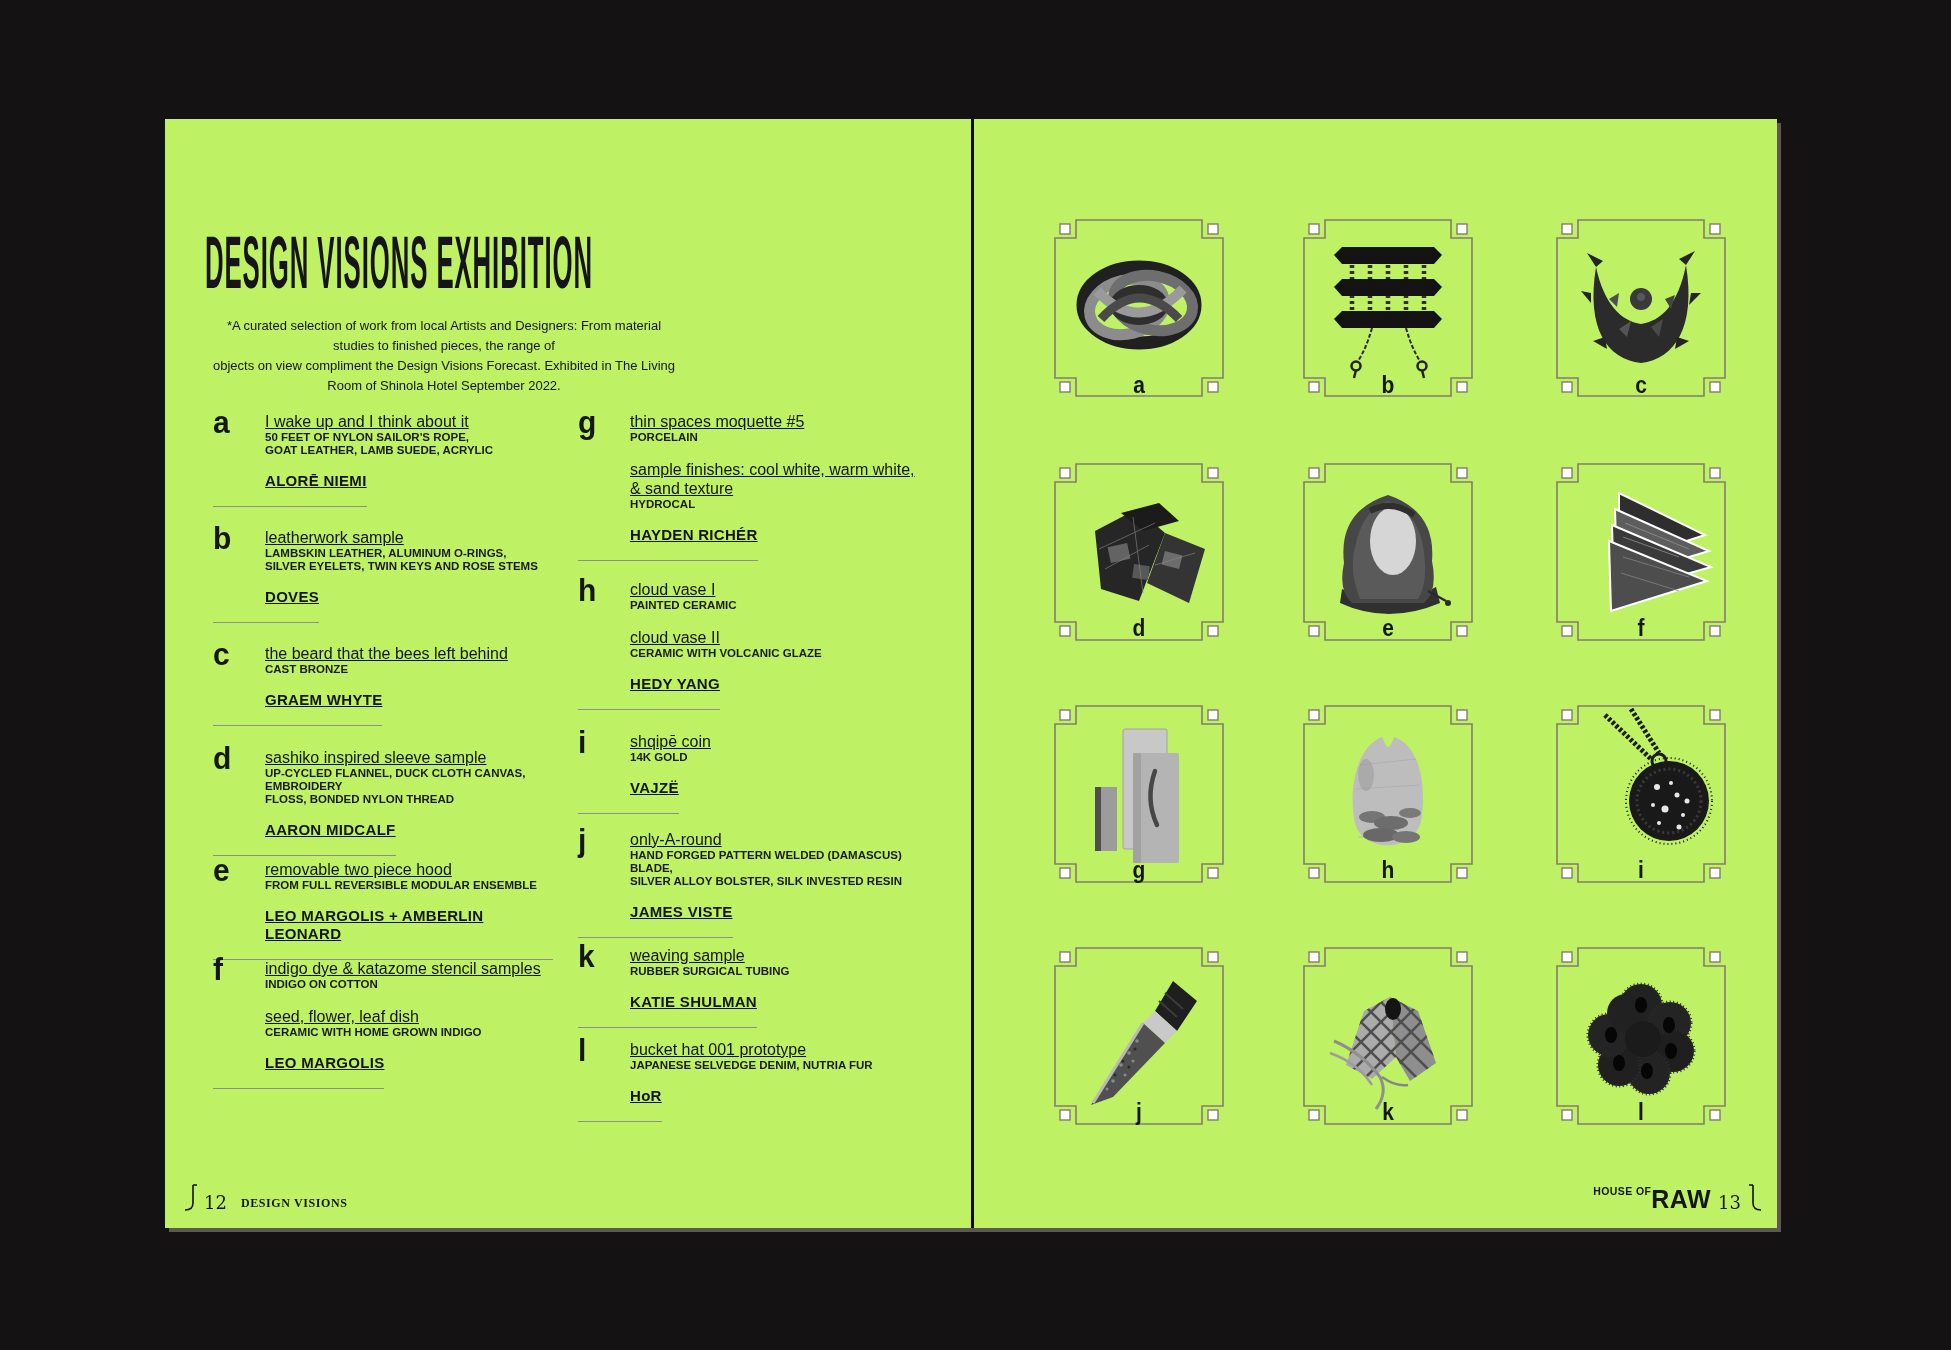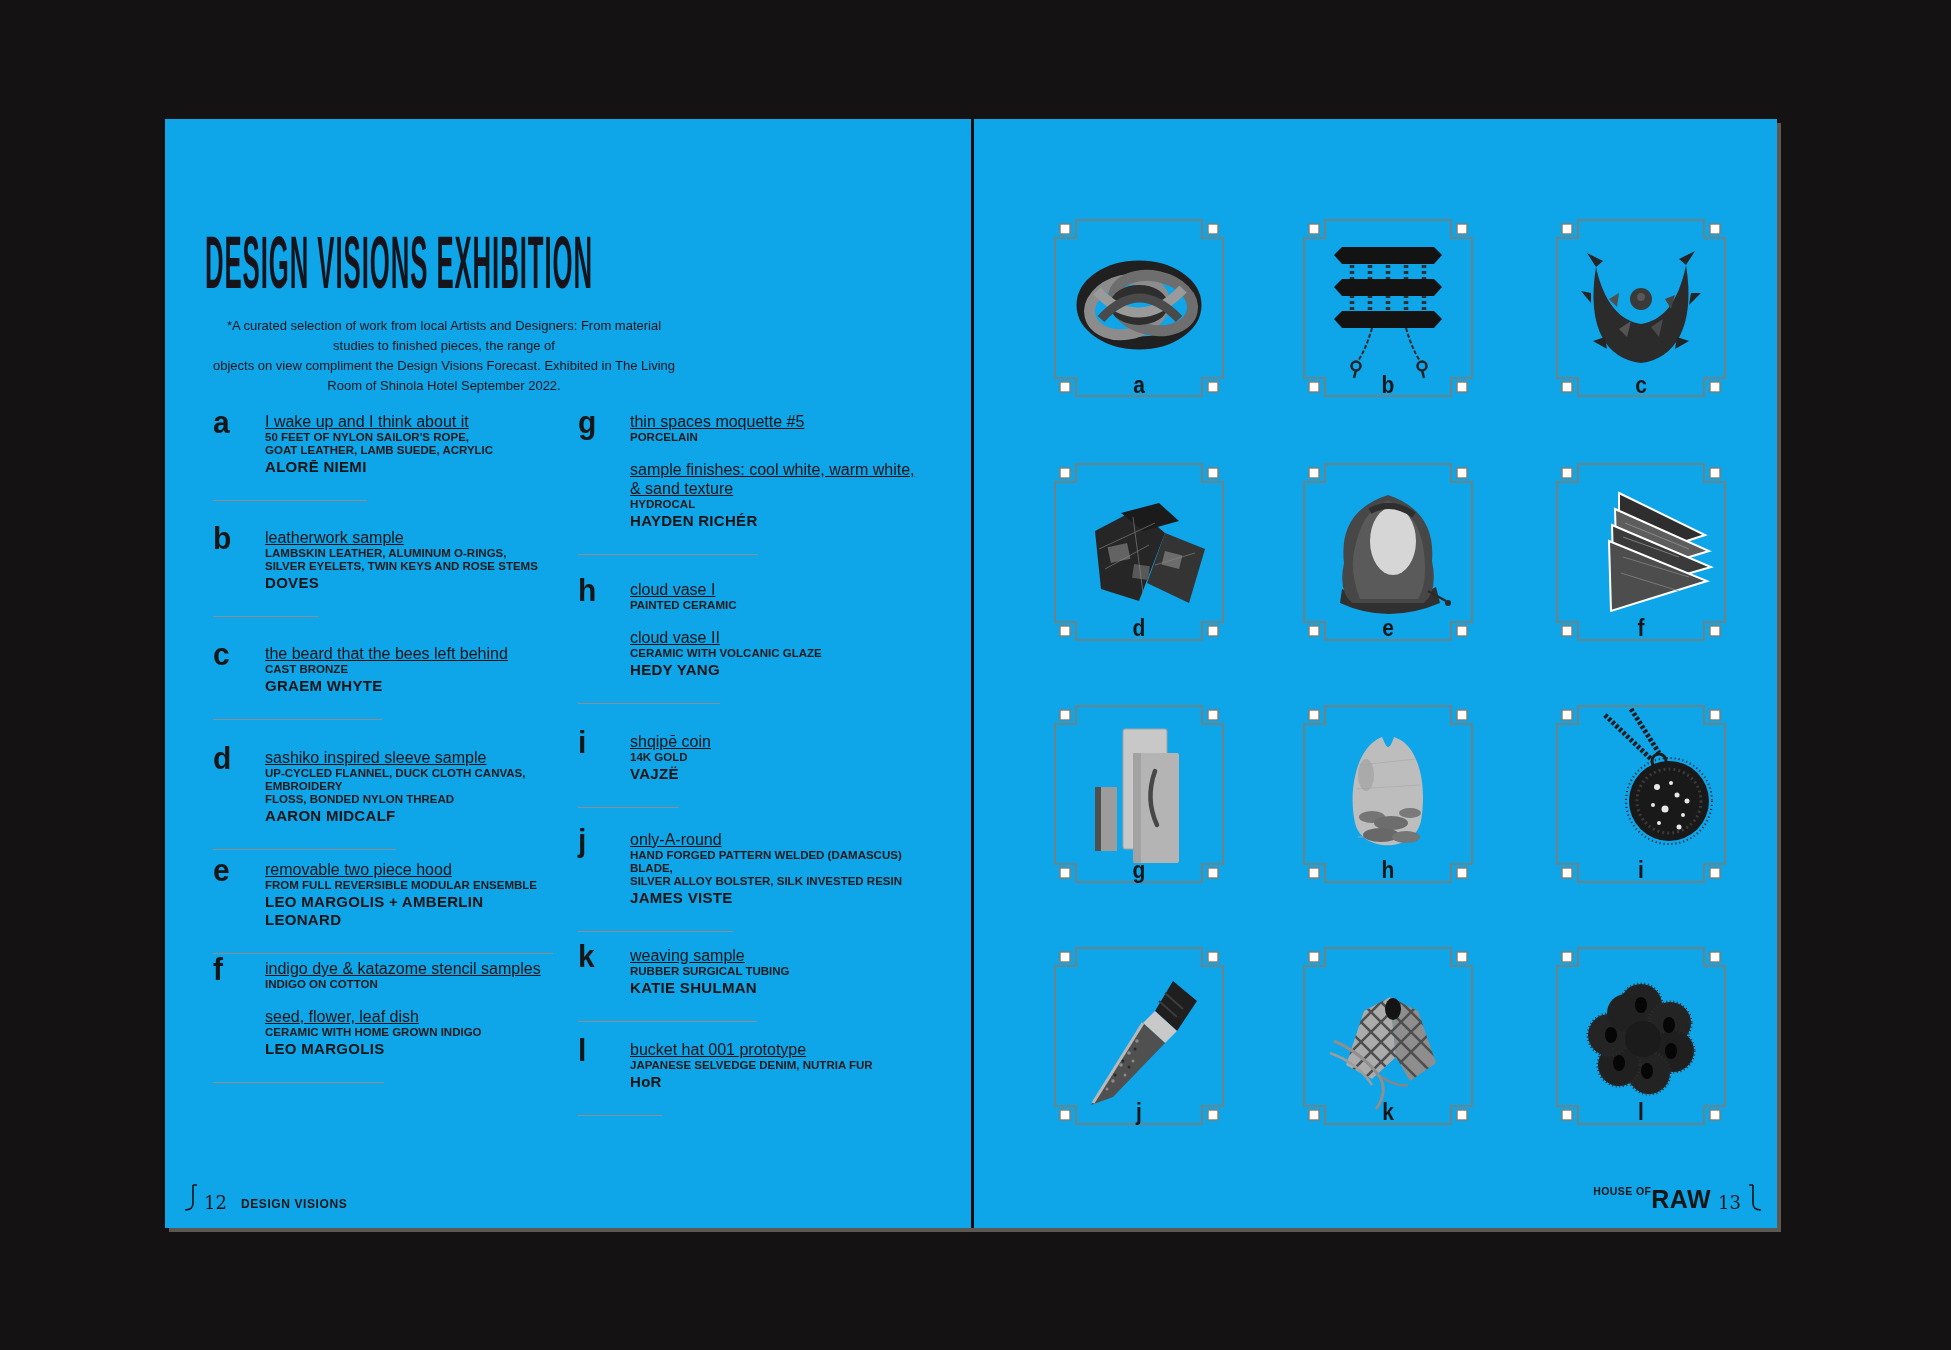--- a/index.html
+++ b/index.html
@@ -1,44 +1,44 @@
 <!DOCTYPE html>
 <html><head>
 <meta charset="utf-8">
 <style>
   html,body{margin:0;padding:0;background:#141213;}
   body{width:1951px;height:1350px;position:relative;overflow:hidden;
        font-family:"Liberation Sans",sans-serif;color:#161616;}
   .spread{position:absolute;left:165px;top:119px;width:1612px;height:1109px;
-          background:#0ea5e9;box-shadow:4px 4px 0 #5d5952;}
+          background:#bef264;box-shadow:4px 4px 0 #5d5952;}
   .gutter{position:absolute;left:806px;top:0;width:3px;height:100%;background:#0c0c0c;}
 
   
   .main-title{position:absolute;left:40px;top:100px;font-size:56px;font-weight:bold;
               letter-spacing:2px;white-space:nowrap;color:#16141a;
               transform:scale(0.46,1.32);transform-origin:left top;}
   .intro{position:absolute;left:40px;top:197px;width:478px;text-align:center;
          font-size:13px;font-weight:normal;line-height:20px;white-space:pre-line;color:#17151a;}
 
   .item{position:absolute;width:340px;}
   .item .letter{position:absolute;left:0;top:-7px;font-size:30px;font-weight:bold;
                 transform:scaleY(1.05);transform-origin:left top;}
   .item .body{margin-left:52px;}
   .entry + .entry{margin-top:16px;}
   .ptitle{font-size:16px;line-height:19px;white-space:pre-line;color:#141414;text-decoration:underline;}
   .mats{font-size:11.5px;font-weight:bold;line-height:13px;white-space:pre-line;
         color:#1a1a1a;}
-  .artist-wrap{display:inline-block;margin-left:-52px;padding-left:52px;margin-top:1px;
-               padding-bottom:24px;border-bottom:1.5px solid #8e8e8e;}
+  .artist-wrap{display:inline-block;margin-left:-52px;padding-left:52px;margin-top:15px;
+               padding-bottom:16px;border-bottom:1.5px solid #8e8e8e;text-decoration:underline;}
   .artist{font-size:15px;font-weight:bold;letter-spacing:.3px;color:#141414;}
 
   .footer-left{position:absolute;left:18px;bottom:16px;display:flex;align-items:flex-end;gap:6px;}
   .pagenum{font-family:"DejaVu Serif",serif;font-size:18px;line-height:18px;}
   .footer-left .flabel{font-size:12px;font-weight:bold;letter-spacing:.6px;margin-left:8px;
-                       margin-bottom:1px;}
+                       margin-bottom:1px;font-family:Liberation Serif, serif;}
   .footer-right{position:absolute;right:14px;bottom:16px;display:flex;align-items:flex-end;gap:7px;}
   .brand{display:flex;flex-direction:row;align-items:flex-start;line-height:1;}
   .brand-top{font-size:10.5px;font-weight:bold;letter-spacing:.4px;}
   .brand-bottom{font-size:25px;font-weight:bold;letter-spacing:.5px;margin-top:1px;
                 transform:scaleY(1.05);transform-origin:left bottom;}
 
   
   .tile{position:absolute;width:204px;height:198px;}
   .tile svg{position:absolute;left:0;top:0;}
   .plate-label{position:absolute;left:0;bottom:9px;width:100%;text-align:center;

